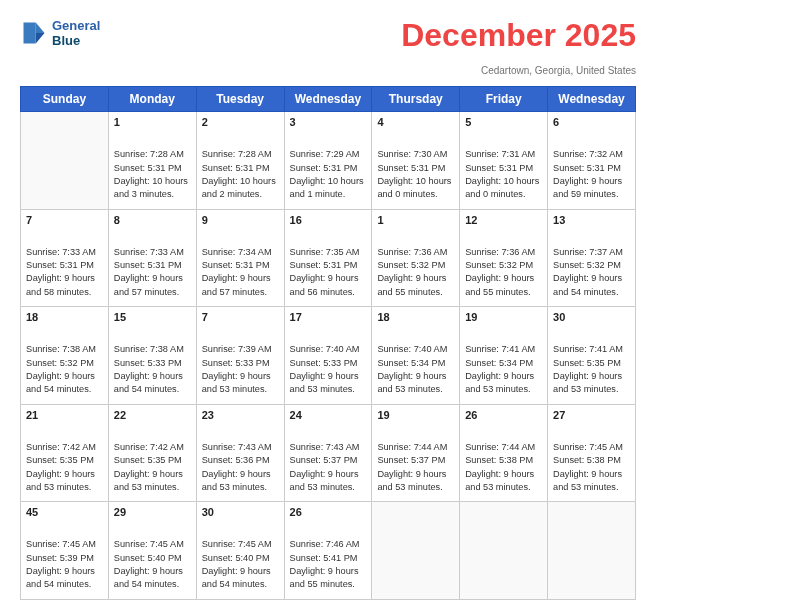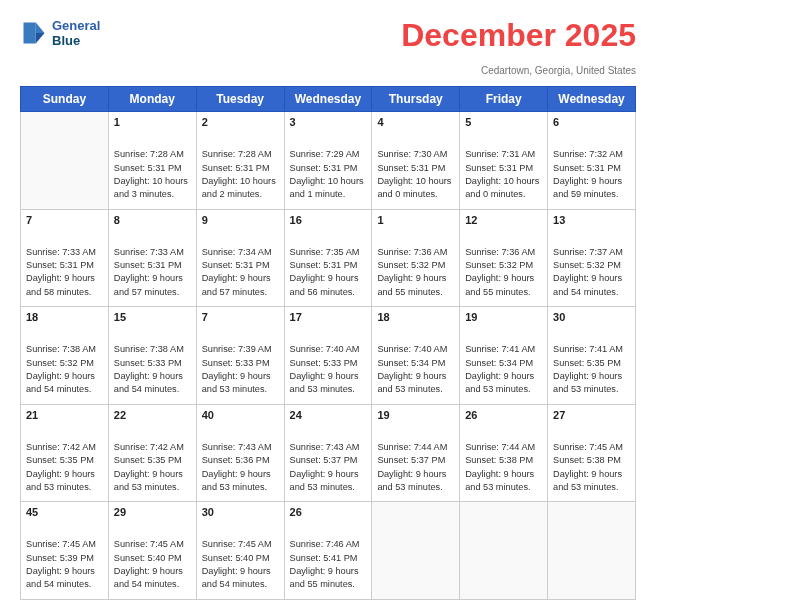--- a/index.html
+++ b/index.html
@@ -213,21 +213,21 @@
         <tr>
           <td>
             <span class="day-num">21</span>
             <div class="cell-info">Sunrise: 7:42 AM<br>Sunset: 5:35 PM<br>Daylight: 9 hours<br>and 53 minutes.</div>
           </td>
           <td>
             <span class="day-num">22</span>
             <div class="cell-info">Sunrise: 7:42 AM<br>Sunset: 5:35 PM<br>Daylight: 9 hours<br>and 53 minutes.</div>
           </td>
           <td>
-            <span class="day-num">40</span>
+            <span class="day-num">23</span>
             <div class="cell-info">Sunrise: 7:43 AM<br>Sunset: 5:36 PM<br>Daylight: 9 hours<br>and 53 minutes.</div>
           </td>
           <td>
             <span class="day-num">24</span>
             <div class="cell-info">Sunrise: 7:43 AM<br>Sunset: 5:37 PM<br>Daylight: 9 hours<br>and 53 minutes.</div>
           </td>
           <td>
             <span class="day-num">19</span>
             <div class="cell-info">Sunrise: 7:44 AM<br>Sunset: 5:37 PM<br>Daylight: 9 hours<br>and 53 minutes.</div>
           </td>

